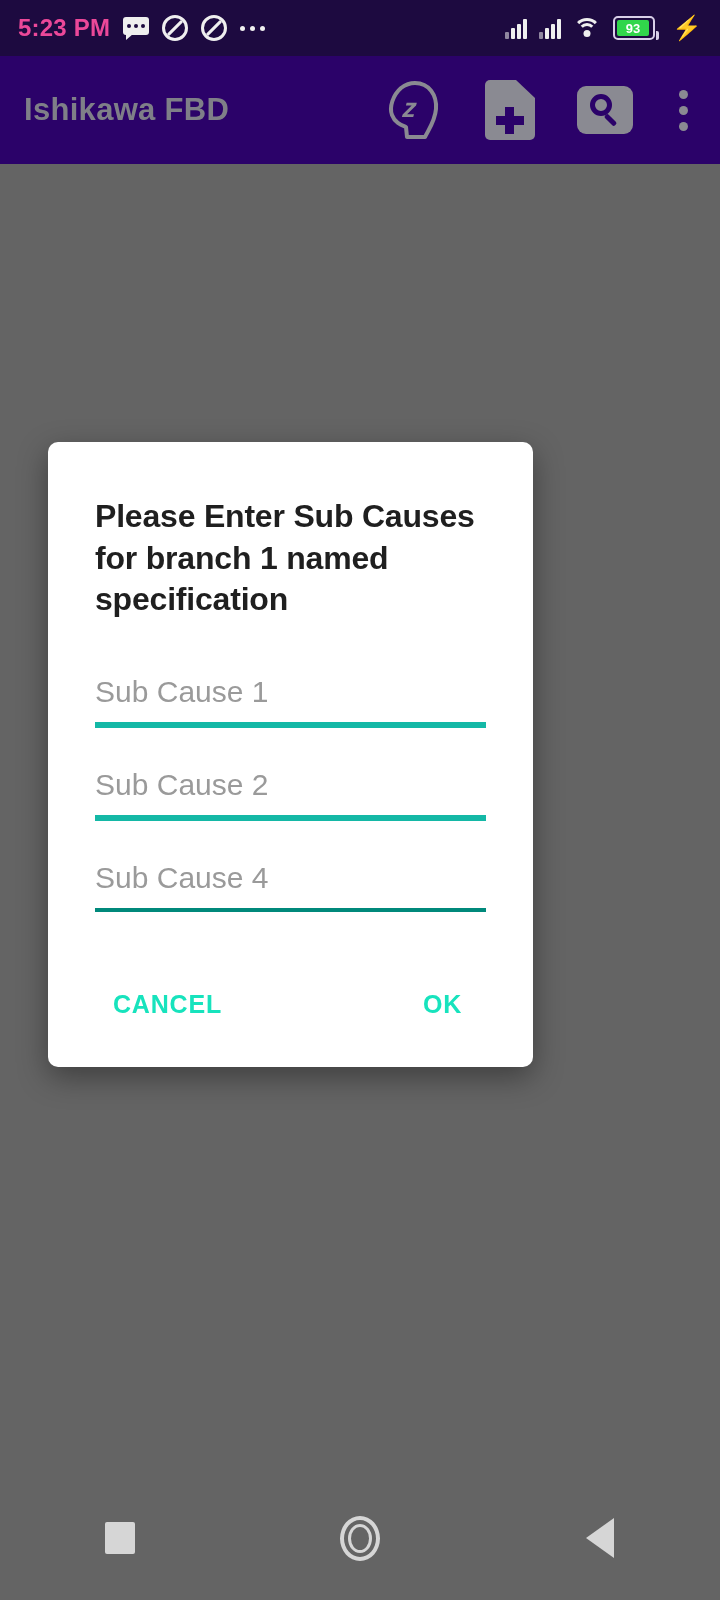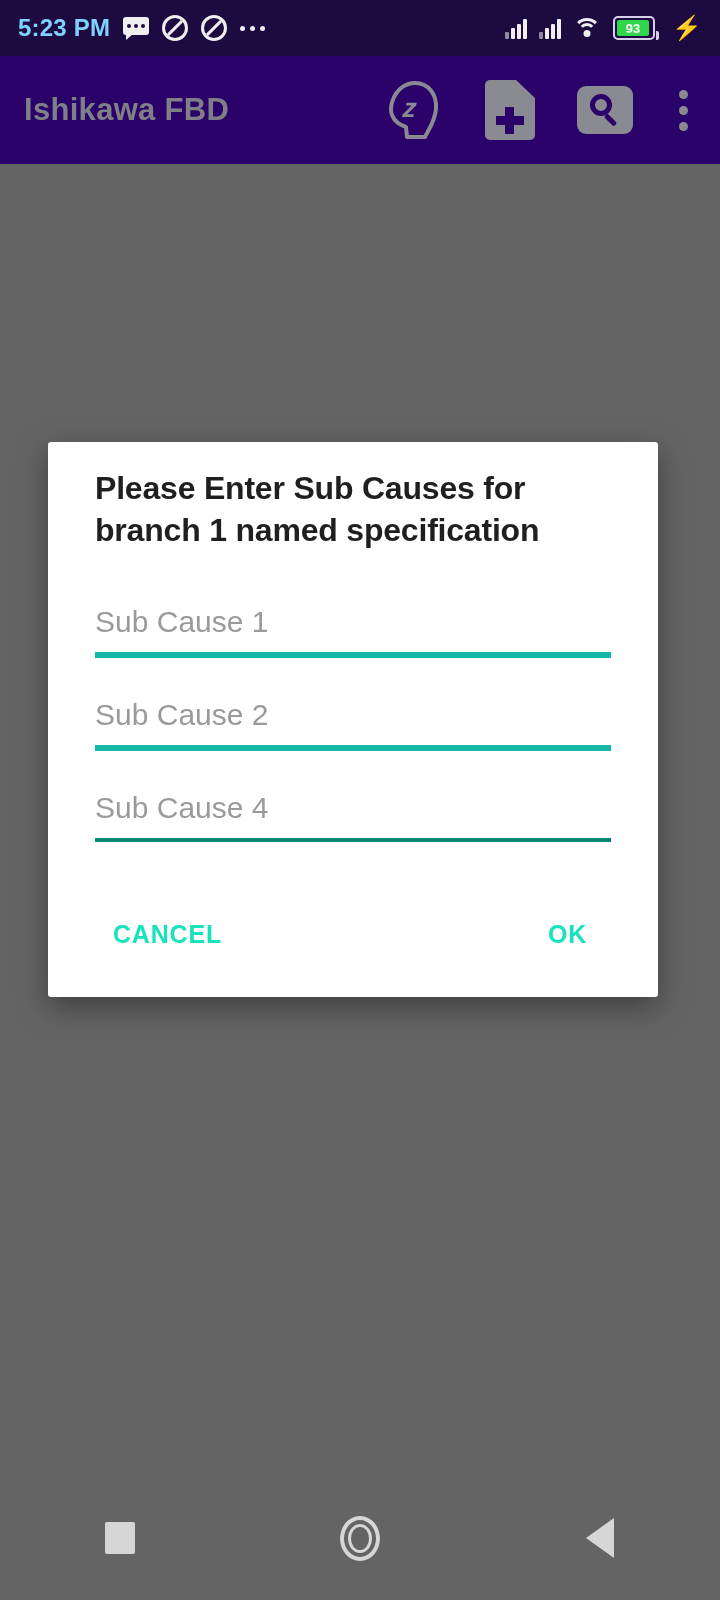--- a/index.html
+++ b/index.html
@@ -12,21 +12,21 @@
   #screen { position:relative; width:720px; height:1600px; overflow:hidden; }
 
   
   #status-bar {
     position:absolute; top:0; left:0; width:720px; height:56px;
     background:#1d0a40;
     display:flex; align-items:center; justify-content:space-between;
     padding:0 18px;
   }
   #status-left { display:flex; align-items:center; gap:13px; }
-  #clock { color:#7dd3fc; font-size:24px; font-weight:bold; letter-spacing:.2px; }
+  #clock { color:#ec4899; font-size:24px; font-weight:bold; letter-spacing:.2px; }
   #status-right { display:flex; align-items:center; gap:12px; }
 
   .sms-ic { width:26px; height:22px; position:relative; }
   .sms-ic .body {
     position:absolute; inset:0 0 4px 0; background:#efefef; border-radius:3px;
   }
   .sms-ic .tail {
     position:absolute; left:3px; bottom:-1px; width:0; height:0;
     border-left:7px solid #efefef; border-bottom:6px solid transparent;
   }
@@ -129,24 +129,24 @@
   .kebab-ic i { width:9px; height:9px; border-radius:50%; background:#8a8a92; display:block; }
 
   
   #scrim {
     position:absolute; top:164px; left:0; width:720px; height:1436px;
     background:#646464;
   }
 
   
   #dialog {
-    position:absolute; left:48px; top:442px; width:610px;
-    background:#ffffff; border-radius:3px;
+    position:absolute; left:48px; top:442px; width:485px;
+    background:#ffffff; border-radius:10px;
     box-shadow:0 10px 30px rgba(0,0,0,.38);
-    padding:26px 47px 0 47px;
+    padding:54px 47px 0 47px;
   }
   #dialog-title {
     color:#1f1f1f; font-size:32px; font-weight:bold; line-height:1.30;
     letter-spacing:-.2px;
   }
   #fields { margin-top:38px; }
   .field {
     padding-top:16px; padding-bottom:13px;
     border-bottom:6px solid #14b8a6;
     margin-bottom:24px;

